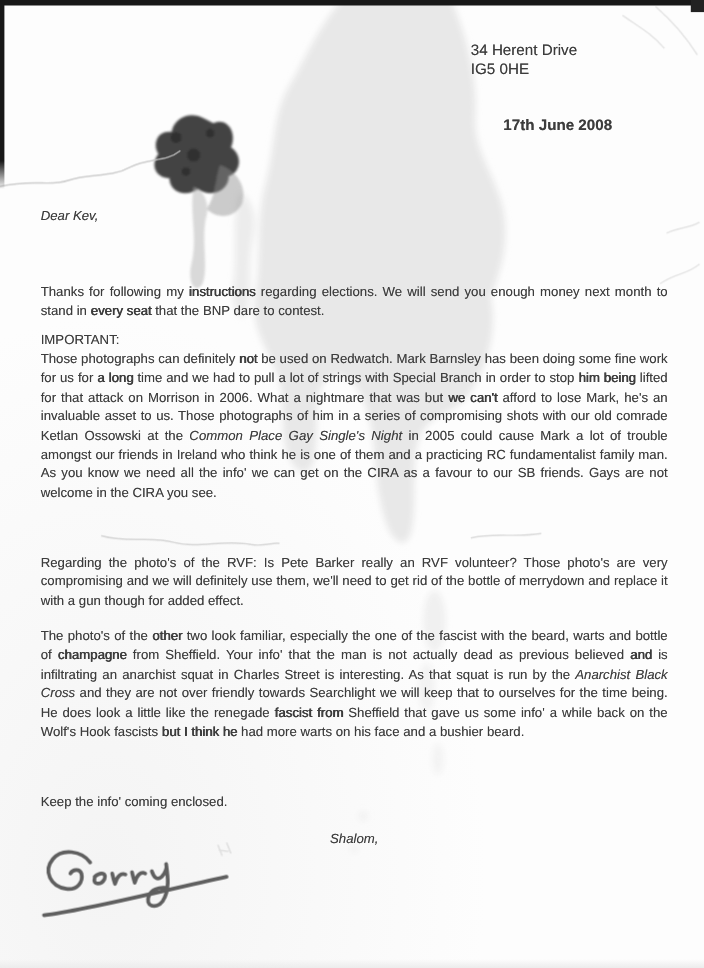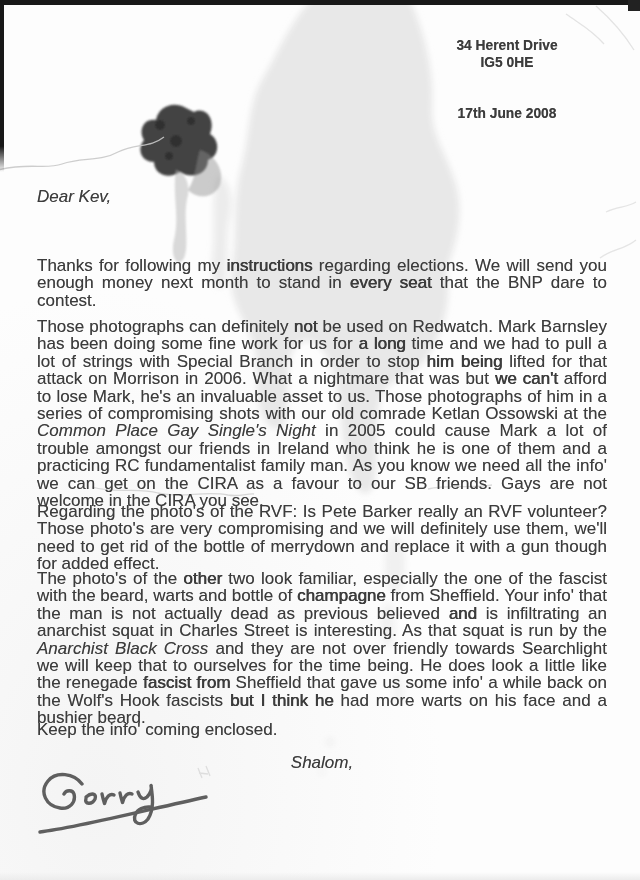--- a/index.html
+++ b/index.html
@@ -13,27 +13,27 @@
     overflow: hidden;
     font-family: "Liberation Sans", "DejaVu Sans", sans-serif;
     color: #3c3c3c;
   }
   .artifacts { position: absolute; inset: 0; width: 640px; height: 880px; pointer-events: none; }
   .scan-edge-top { position: absolute; top: 0; left: 0; width: 640px; height: 5px; background: #181818; }
   .scan-edge-left { position: absolute; top: 0; left: 0; width: 4px; height: 172px;
     background: linear-gradient(to bottom, #181818 85%, rgba(24,24,24,0)); }
   .scan-edge-topright { position: absolute; top: 0; right: 0; width: 12px; height: 11px; background: #222; }
 
-  .txt { position: absolute; left: 37px; width: 570px; font-size: 17px; line-height: 17.4px;
+  .txt { position: absolute; left: 37px; width: 570px; font-size: 12px; line-height: 17.4px;
     text-align: justify; margin: 0; text-shadow: 0 0 0.4px rgba(70,70,70,0.55); }
   .ink-heavy { text-shadow: 0.5px 0 0 currentColor, 0 0 0.4px rgba(70,70,70,0.6); }
   .it { font-style: italic; }
 
   .address-block { position: absolute; left: 428px; top: 38px; width: 158px;
-    text-align: center; font-weight: bold; font-size: 13.8px; line-height: 16.5px;
+    font-weight: normal; font-size: 13.8px; line-height: 16.5px;
     text-shadow: 0 0 0.4px rgba(50,50,50,0.6); }
   .date-line { position: absolute; left: 428px; top: 106px; width: 158px;
     text-align: center; font-weight: bold; font-size: 13.8px;
     text-shadow: 0 0 0.4px rgba(50,50,50,0.6); }
 
   .salutation { top: 188px; font-style: italic; text-align: left; }
   .p1 { top: 221px; }
   .p2 { top: 257px; }
   .important-label { top: 301px; text-align: left; }
   .p3 { top: 318px; }
@@ -96,20 +96,21 @@
   <div class="scan-edge-topright"></div>
 
   <div class="address-block">
     <div>34 Herent  Drive</div>
     <div>IG5 0HE</div>
   </div>
   <div class="date-line">17th June 2008</div>
 
   <div class="txt salutation">Dear Kev,</div>
   <p class="txt p2"><span>Thanks for following my </span><span class="ink-heavy">instructions</span><span> regarding elections. We will send you enough money next month to stand in </span><span class="ink-heavy">every seat</span><span> that the BNP dare to contest.</span></p>
+  <div class="txt important-label">IMPORTANT:</div>
   <p class="txt p3"><span>Those photographs can definitely </span><span class="ink-heavy">not</span><span> be used on Redwatch. Mark Barnsley has been doing some fine work for us for </span><span class="ink-heavy">a long</span><span> time and we had to pull a lot of strings with Special Branch in order to stop </span><span class="ink-heavy">him being</span><span> lifted for that attack on Morrison in 2006. What a nightmare that was but </span><span class="ink-heavy">we can't</span><span> afford to lose Mark, he's an invaluable asset to us. Those photographs of him in a series of compromising shots with our old comrade Ketlan Ossowski at the </span><span class="it">Common Place Gay Single's Night</span><span> in 2005 could cause Mark a lot of trouble amongst our friends in Ireland who think he is one of them and a practicing RC fundamentalist family man. As you know we need all the info' we can get on the CIRA as a favour to our SB friends. Gays are not welcome in the CIRA you see.</span></p>
   <p class="txt p4"><span>Regarding the photo's of the RVF: Is Pete Barker really an RVF volunteer? Those photo's are very compromising and we will definitely use them, we'll need to get rid of the bottle of merrydown and replace it with a gun though for added effect.</span></p>
   <p class="txt p5"><span>The photo's of the </span><span class="ink-heavy">other</span><span> two look familiar, especially the one of the fascist with the beard, warts and bottle of </span><span class="ink-heavy">champagne</span><span> from Sheffield. Your info' that the man is not actually dead as previous believed </span><span class="ink-heavy">and</span><span> is infiltrating an anarchist squat in Charles Street is interesting. As that squat is run by the </span><span class="it">Anarchist Black Cross</span><span> and they are not over friendly towards Searchlight we will keep that to ourselves for the time being. He does look a little like the renegade </span><span class="ink-heavy">fascist from</span><span> Sheffield that gave us some info' a while back on the Wolf's Hook fascists </span><span class="ink-heavy">but I think he</span><span> had more warts on his face and a bushier beard.</span></p>
   <div class="txt closing">Keep the info' coming enclosed.</div>
   <div class="txt signoff">Shalom,</div>
 
   <svg class="signature-svg" viewBox="0 0 190 74" aria-hidden="true">
     <g fill="none" stroke="#4a4a4a" stroke-width="3.4" stroke-linecap="round" stroke-linejoin="round" opacity="0.88">
       <path d="M 46,18 C 38,7 20,5 12,15 C 3,26 10,40 24,42 C 34,43.5 40,36 38,28 C 36.5,23.5 30,24 28,28"></path>
       <path d="M 50,31 C 56,26 61,28 59,33 C 56,39 48,38.5 50,32.5"></path>

